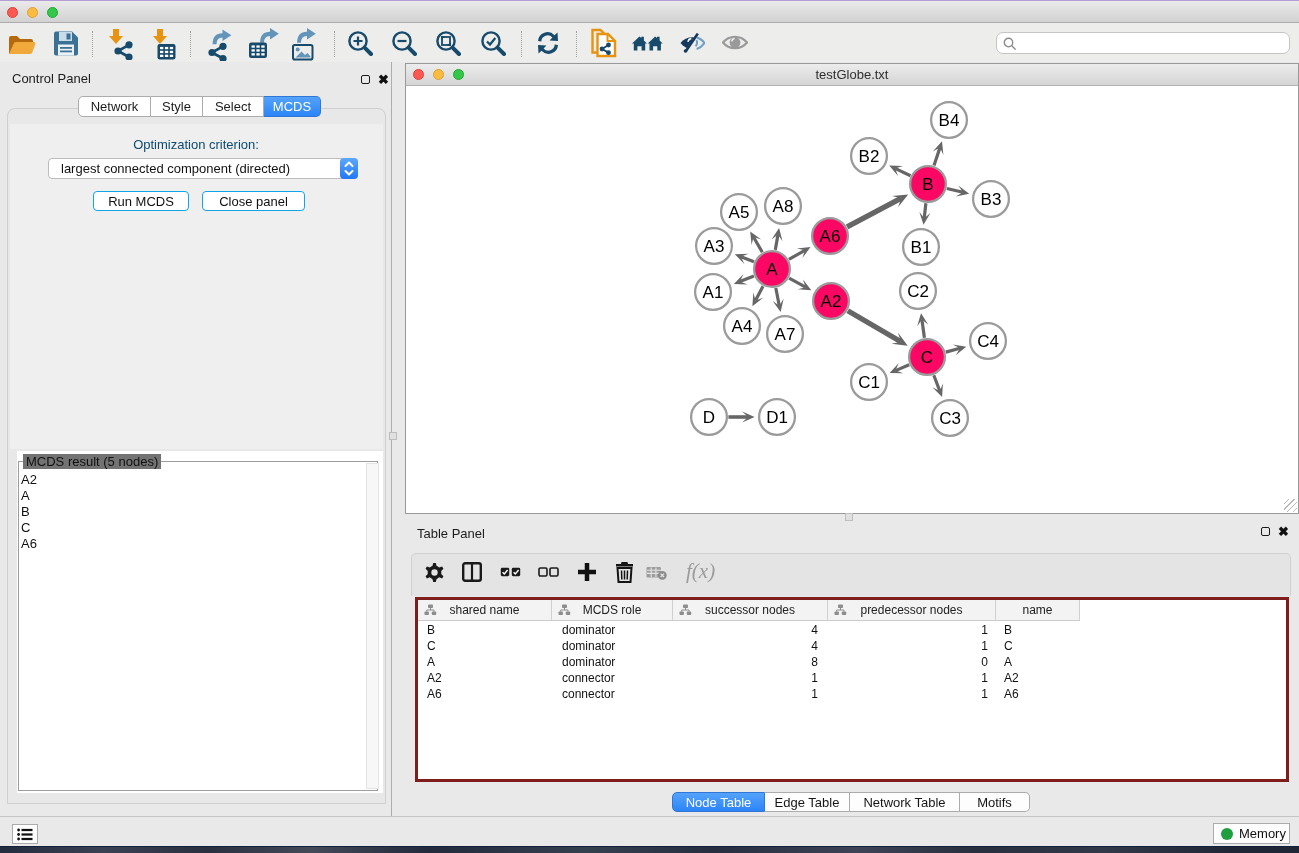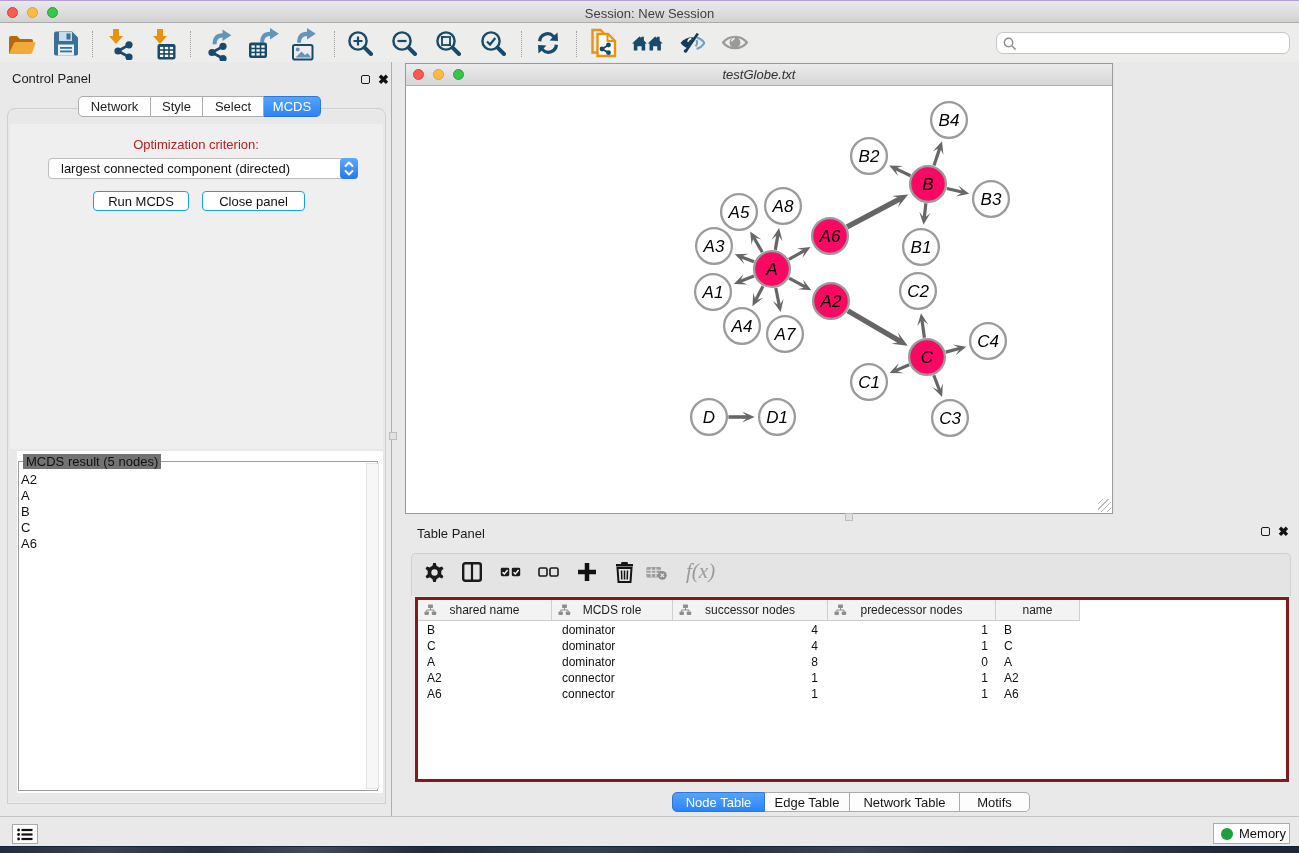--- a/index.html
+++ b/index.html
@@ -23,34 +23,34 @@
 #cp-title { position:absolute; left:12px; top:9px; font-size:13px; color:#1c1c1c; }
 .winbtn-sq { position:absolute; width:9px; height:9px; border:1.5px solid #1a1a1a; border-radius:2px; }
 .winbtn-x { position:absolute; font-size:13px; font-weight:bold; color:#111; line-height:10px; }
 #cp-panel { position:absolute; left:7px; top:46px; width:379px; height:696px; background:#e8e8e8; border:1px solid #cfcfcf; border-radius:8px 8px 0 0; }
 #cp-inner { position:absolute; left:10px; top:62px; width:373px; height:325px; background:#efefef; }
 #cp-tabs { position:absolute; left:78px; top:34px; height:21px; display:flex; }
 .cptab { height:21px; border:1px solid #acacac; border-left:none; background:#fefefe; color:#1c1c1c; font-size:13px; display:flex; align-items:center; justify-content:center; }
 .cptab.first { border-left:1px solid #acacac; border-radius:5px 0 0 5px; }
 .cptab.last { border-radius:0 5px 5px 0; border-color:#3076d4; }
 .cptab.sel { background:linear-gradient(#54a3fb,#2c84f7); color:#fff; }
-#opt-label { position:absolute; left:0; top:75px; width:392px; text-align:center; font-size:13px; color:#b91c1c; }
+#opt-label { position:absolute; left:0; top:75px; width:392px; text-align:center; font-size:13px; color:#0c4a6e; }
 #opt-select { position:absolute; left:48px; top:96px; width:310px; height:21px; background:#fff; border:1px solid #bcbcbc; border-radius:4px; }
 #opt-select .txt { position:absolute; left:12px; top:2px; font-size:13px; color:#111; }
 #opt-stepper { position:absolute; right:-1px; top:-1px; width:18px; height:21px; border-radius:4px; background:linear-gradient(#5ea8fc,#2177f3); }
 .btn { position:absolute; background:#fff; border:1px solid #0ea5e9; border-radius:4px; font-size:13px; color:#111; display:flex; align-items:center; justify-content:center; }
 #btn-run { left:93px; top:129px; width:96px; height:20px; }
 #btn-close { left:202px; top:129px; width:103px; height:20px; }
 #result-wrap { position:absolute; left:17px; top:389px; width:366px; height:342px; background:#fff; }
 #result-border2 { position:absolute; left:1px; top:10px; width:360px; height:330px; border:1px solid #9d9d9d; }
 #result-legend { position:absolute; left:6px; top:3px; background:#737373; padding:0 3px; font-size:13px; color:#111; }
 #result-list { position:absolute; left:4px; top:21px; font-size:13px; color:#111; line-height:16px; }
 #result-scroll { position:absolute; right:4px; top:12px; width:13px; height:326px; background:#f7f7f7; border:1px solid #e3e3e3; }
 
-#netwin { position:absolute; left:405px; top:63px; width:708px; height:451px; background:#fff; border:1px solid #999; z-index:5;font-style:italic; }
+#netwin { position:absolute; left:405px; top:63px; width:894px; height:451px; background:#fff; border:1px solid #999; z-index:5; }
 #netwin-title { position:absolute; left:0; top:0; width:100%; height:22px; background:linear-gradient(#ececec,#d5d5d5); border-bottom:1px solid #b0b0b0; }
 #netwin-title .t1 { left:7px; top:5px; background:#fc5953; border:1px solid #e14039; }
 #netwin-title .t2 { left:27px; top:5px; background:#fdbc40; border:1px solid #e0a030; }
 #netwin-title .t3 { left:47px; top:5px; background:#34c84a; border:1px solid #24a931; }
 #netwin-title .txt { position:absolute; top:3px; width:100%; text-align:center; font-size:13px; color:#2f2f2f; }
 #resizegrip { position:absolute; right:1px; bottom:1px; width:13px; height:13px;
   background:repeating-linear-gradient(135deg, transparent 0 3px, #b9b9b9 3px 4px); }
 
 #tabledock { position:absolute; left:393px; top:62px; width:906px; height:754px; background:#e9e9e9; }
 #tp-title { position:absolute; left:24px; top:464px; font-size:13px; color:#1c1c1c; }
@@ -74,21 +74,20 @@
   linear-gradient(90deg,#232c3e,#3a4152 8%,#2a3040 16%,#444a58 24%,#222a3c 33%,#35404f 45%,#262e40 55%,#3e4456 66%,#28303f 75%,#323a4a 85%,#1f2737 95%); }
 .split { position:absolute; width:8px; height:8px; background:#e0e0e0; border:1px solid #bdbdbd; z-index:6; }
 </style>
 </head>
 <body>
 
 <div id="titlebar">
   <div class="tl t1"></div>
     <div class="tl t2"></div>
     <div class="tl t3"></div>
-  <div id="titletext">Session: New Session</div>
 </div>
 
 <div id="toolbar"></div>
 <svg class="abs" style="left:7px;top:30px;" width="29" height="27" viewBox="0 0 29 27">
 <path d="M2 24 L2 8 Q2 6 4 6 L10 6 L13 9 L24 9 Q26 9 26 11 L26 13 Z" fill="#b5690e"></path>
 <path d="M2 24 L7 13 Q7.6 12 9 12 L27 12 Q29 12 28.4 14 L25 23 Q24.6 24 23 24 Z" fill="#f2a93b"></path>
 </svg>
 <svg class="abs" style="left:52px;top:29px;" width="28" height="29" viewBox="0 0 28 28">
 <path d="M2 4 Q2 2 4 2 L20 2 L26 8 L26 24 Q26 26 24 26 L4 26 Q2 26 2 24 Z" fill="#3a7194"></path>
 <rect x="7" y="2.5" width="13" height="9" fill="#c8dcea"></rect>

